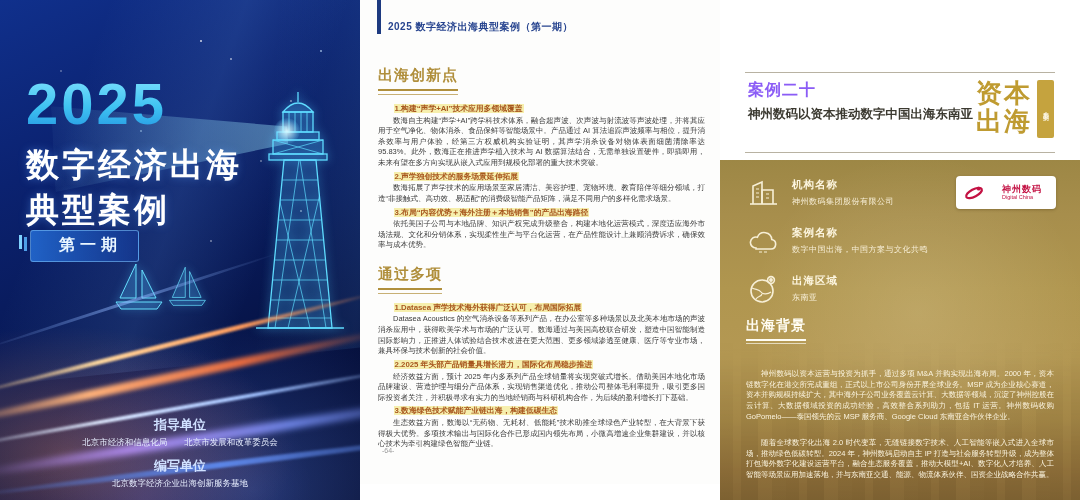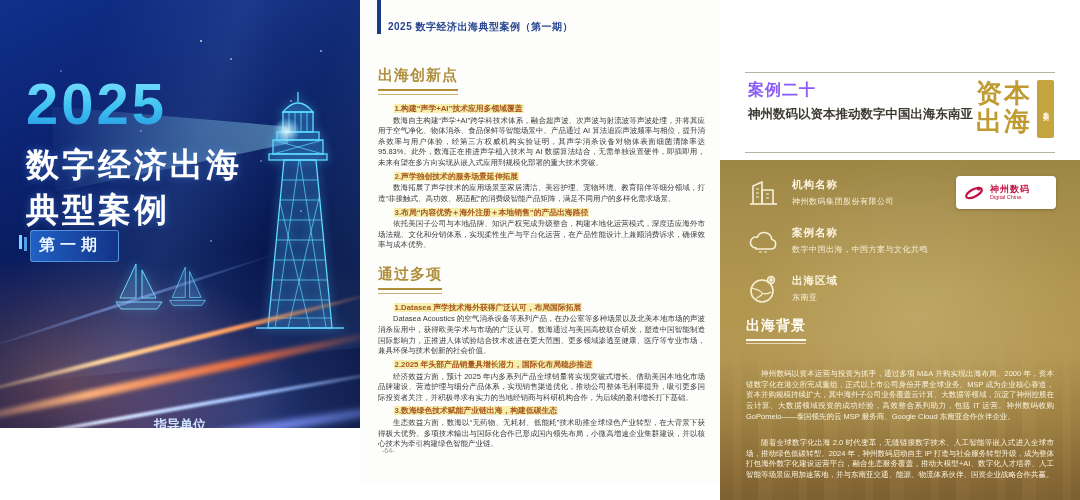--- a/index.html
+++ b/index.html
@@ -1,33 +1,33 @@
 <!DOCTYPE html>
 <html><head>
 <meta charset="utf-8">
 <style>
   html,body{margin:0;padding:0;background:#e9e9e9;font-family:"Liberation Sans","DejaVu Sans",sans-serif;}
   .stage{position:relative;width:1080px;height:500px;overflow:hidden;background:#fff;display:flex;}
 
   
-  .cover{position:relative;width:360px;height:428px;overflow:hidden;
+  .cover{position:relative;width:360px;height:500px;overflow:hidden;
     background:linear-gradient(155deg,#10308c 0%,#0b2270 28%,#081956 55%,#050f3a 80%,#040b2d 100%);}
   .beam-bg{position:absolute;top:-60px;left:-120px;width:700px;height:420px;pointer-events:none;
     background:linear-gradient(115deg,rgba(120,170,255,0) 30%,rgba(120,180,255,.14) 46%,rgba(120,170,255,0) 58%),
                linear-gradient(100deg,rgba(90,150,255,0) 55%,rgba(110,190,255,.10) 68%,rgba(90,150,255,0) 78%);
     transform:rotate(-6deg);}
   .stars{position:absolute;top:40px;left:200px;width:2px;height:2px;border-radius:50%;background:rgba(255,255,255,.8);
     box-shadow:30px 18px 0 rgba(255,255,255,.6),90px 60px 0 rgba(255,255,255,.5),120px 10px 0 rgba(200,230,255,.7),
     60px 120px 0 rgba(255,255,255,.4),-60px 90px 0 rgba(200,230,255,.5),10px 200px 0 rgba(255,255,255,.45),
     100px 170px 0 rgba(255,255,255,.5),-140px 30px 0 rgba(255,255,255,.35);}
   .cover-year{position:absolute;left:26px;top:70px;font-size:58px;font-weight:800;letter-spacing:3px;
     background:linear-gradient(180deg,#8ae6ff 0%,#3fc3f2 55%,#1f8fe0 100%);-webkit-background-clip:text;background-clip:text;color:transparent;}
   .cover-t1{position:absolute;left:26px;top:143px;font-size:33px;font-weight:800;color:#ffffff;letter-spacing:3px;text-shadow:0 0 8px rgba(90,160,255,.45);}
   .cover-t2{position:absolute;left:26px;top:188px;font-size:33px;font-weight:800;color:#ffffff;letter-spacing:3px;text-shadow:0 0 8px rgba(90,160,255,.45);}
-  .issue-badge{position:absolute;left:30px;top:230px;display:inline-flex;align-items:center;padding:4px 16px 5px 8px;
+  .issue-badge{position:absolute;left:30px;top:230px;display:inline-flex;align-items:center;padding:4px 16px 5px 28px;
     background:linear-gradient(90deg,rgba(40,120,230,.75),rgba(20,60,160,.55));border:1px solid rgba(130,200,255,.55);
     border-radius:3px;color:#eaf6ff;font-size:16px;font-weight:700;letter-spacing:5px;}
   .badge-ticks{position:absolute;left:-12px;top:4px;width:3px;height:14px;background:#7fd2ff;box-shadow:5px 2px 0 #4f9fe8;}
   .light-beam{position:absolute;top:100px;right:72px;width:235px;height:86px;transform:rotate(-3deg);
     background:linear-gradient(90deg,rgba(150,225,255,.04),rgba(160,235,255,.42));
     clip-path:polygon(0 0,100% 38%,100% 58%,0 100%);}
   .lantern-glow{position:absolute;top:118px;right:60px;width:26px;height:26px;border-radius:50%;
     background:radial-gradient(circle,rgba(220,250,255,.95),rgba(120,210,255,.25) 60%,transparent 75%);}
   .lighthouse{position:absolute;right:2px;top:88px;filter:drop-shadow(0 0 5px rgba(80,200,255,.75));}
   .boats{position:absolute;left:112px;top:246px;filter:drop-shadow(0 0 4px rgba(80,200,255,.7));}
@@ -75,21 +75,21 @@
   .haze{position:absolute;inset:0;background:radial-gradient(ellipse at 55% 45%,rgba(255,244,210,.16),transparent 60%);}
   .city{position:absolute;left:0;right:0;bottom:0;height:160px;opacity:.28;
     background:repeating-linear-gradient(90deg,rgba(70,50,15,.55) 0 13px,rgba(70,50,15,.2) 13px 21px,rgba(70,50,15,.6) 21px 38px,rgba(70,50,15,.15) 38px 52px,rgba(70,50,15,.45) 52px 66px);
     -webkit-mask-image:linear-gradient(180deg,transparent 0,rgba(0,0,0,.5) 40%,#000 100%);mask-image:linear-gradient(180deg,transparent 0,rgba(0,0,0,.5) 40%,#000 100%);}
   .info{position:absolute;left:26px;top:16px;width:235px;display:flex;flex-direction:column;gap:14px;}
   .info-row{display:flex;gap:12px;align-items:flex-start;}
   .info-ic{flex:0 0 34px;}
   .info-label{font-size:10.5px;font-weight:800;color:#fdf6e0;letter-spacing:1px;margin:2px 0 4px;}
   .info-value{font-size:8px;color:#f7eed6;letter-spacing:.5px;}
   .logo-box{position:absolute;right:24px;top:16px;width:88px;height:33px;background:#fff;border-radius:4px;
-    display:flex;align-items:center;gap:4px;padding:0 6px;box-shadow:0 1px 3px rgba(60,40,0,.3);}
+    display:flex;align-items:center;gap:16px;padding:0 6px;box-shadow:0 1px 3px rgba(60,40,0,.3);}
   .logo-txt{display:flex;flex-direction:column;line-height:1.1;}
   .logo-cn{font-size:9px;font-weight:800;color:#c31143;letter-spacing:1px;}
   .logo-en{font-size:5.5px;color:#c31143;}
   .bg-sec{position:absolute;left:26px;right:26px;top:156px;}
   .white-h2{display:inline-block;margin:0 0 12px;font-size:14px;font-weight:800;color:#fffdf4;letter-spacing:1px;
     padding-bottom:4px;border-bottom:2px solid #fffdf4;position:relative;}
   .white-h2::after{content:"";position:absolute;left:0;right:0;bottom:-5px;height:1px;background:rgba(255,253,244,.65);}
   .bg-p{margin:16px 0 6px;font-size:7.5px;line-height:1.42;color:#fbf4df;text-align:justify;text-indent:2em;}
 </style>
 </head>

